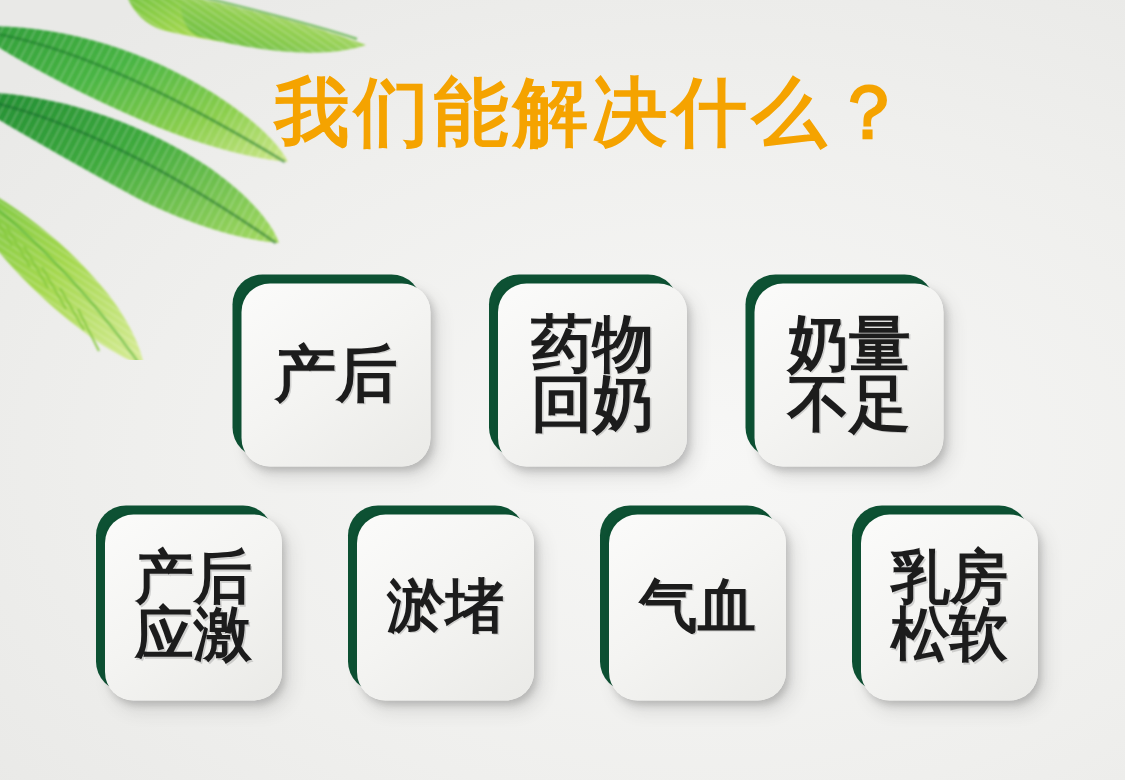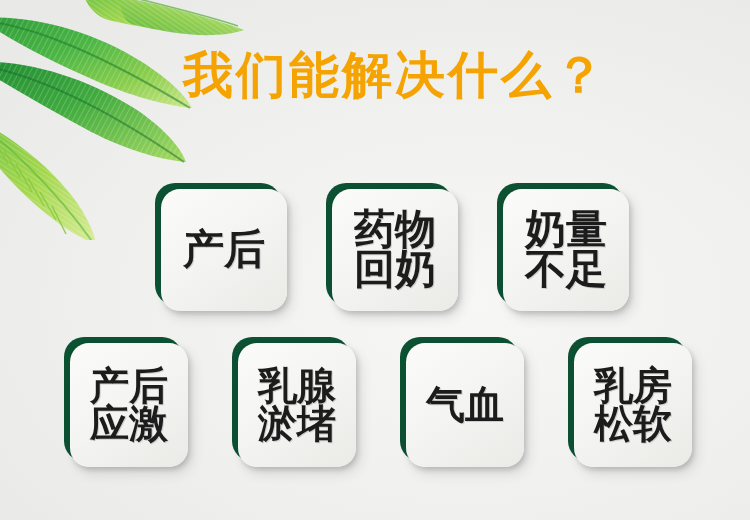--- a/index.html
+++ b/index.html
@@ -221,21 +221,20 @@
       <div class="card-back"></div>
       <div class="card-face">
         <span class="card-line">产后</span>
         <span class="card-line">应激</span>
       </div>
     </div>
 
     <div class="card">
       <div class="card-back"></div>
       <div class="card-face">
-        <span class="card-line">乳腺</span>
         <span class="card-line">淤堵</span>
       </div>
     </div>
 
     <div class="card">
       <div class="card-back"></div>
       <div class="card-face">
         <span class="card-line">气血</span>
       </div>
     </div>

